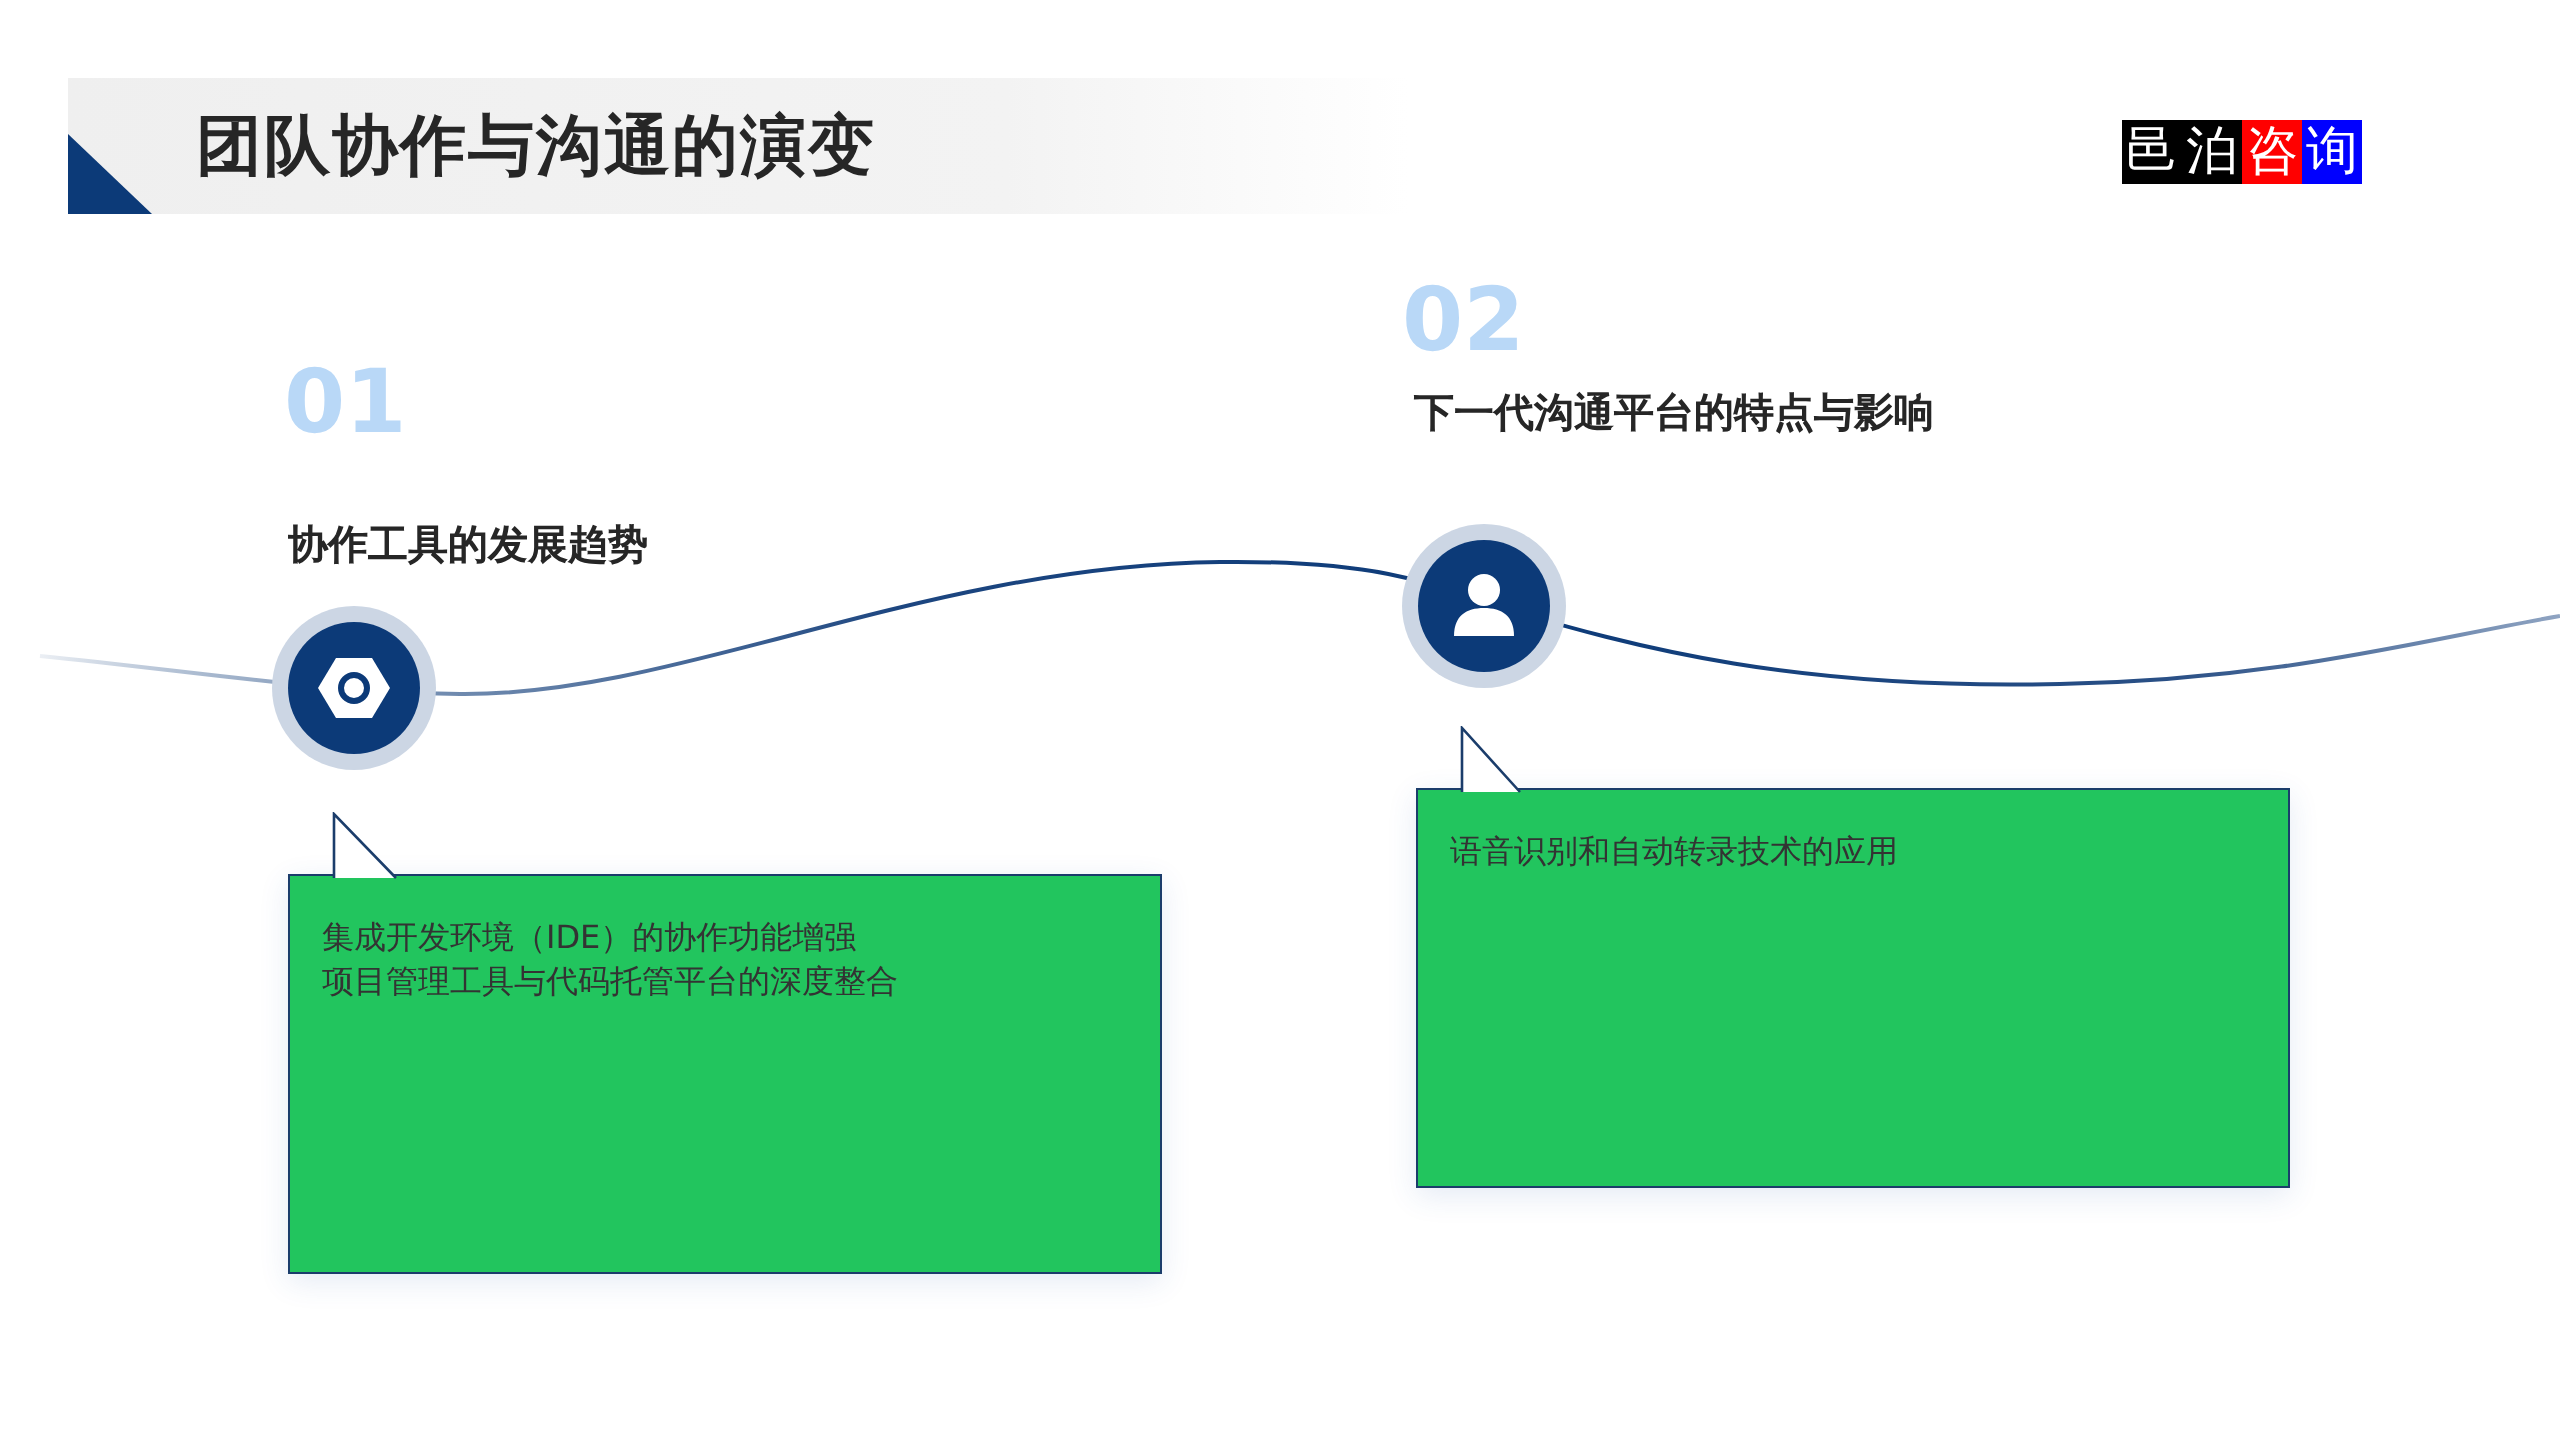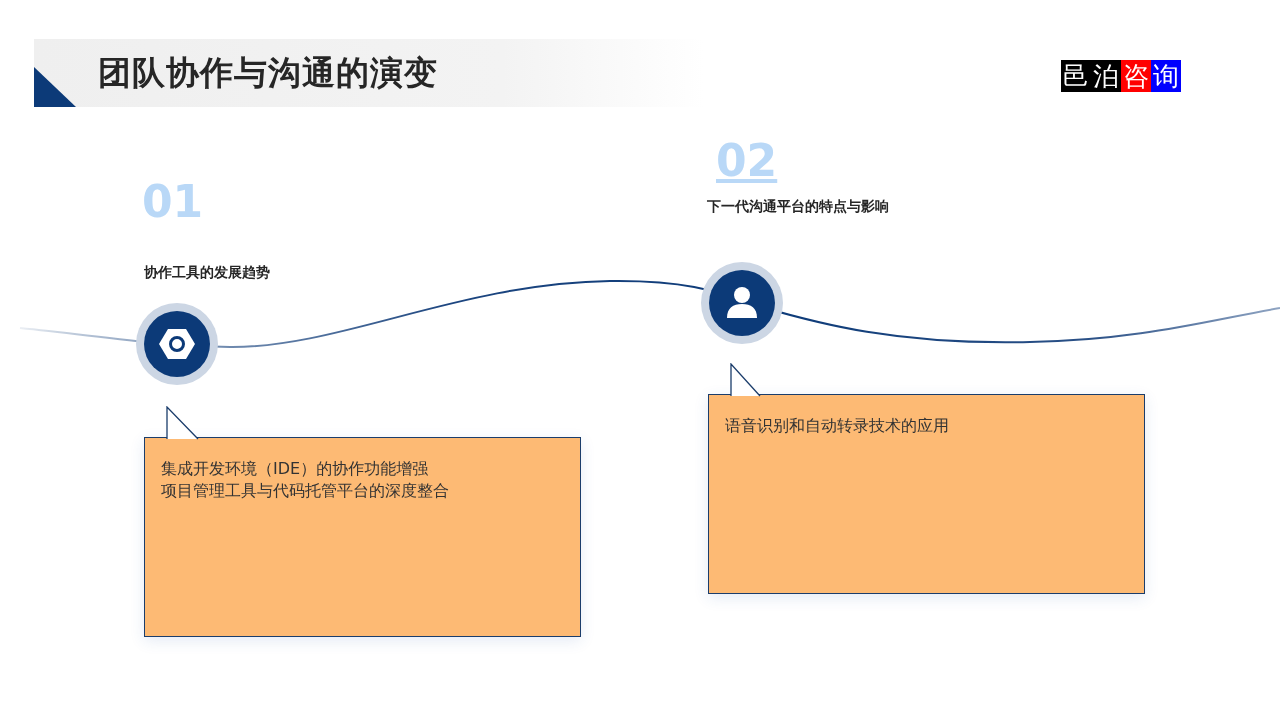--- a/index.html
+++ b/index.html
@@ -29,35 +29,35 @@
   .logo span { color: #ffffff; padding: 0 2px; }
   .logo .l1 { background: #000000; }
   .logo .l2 { background: #000000; }
   .logo .l3 { background: #ff0000; }
   .logo .l4 { background: #0000ff; }
 
   .num {
     position: absolute; font-size: 44px; font-weight: bold; color: #b9d8f7; line-height: 48px;
   }
   .sub-title {
-    position: absolute; font-size: 14px; font-weight: bold; color: #262626; line-height: 24px;
+    position: absolute; font-size: 20px; font-weight: bold; color: #262626; line-height: 24px;
   }
   .wave { position: absolute; left: 0; top: 0; }
 
   .node {
     position: absolute; width: 82px; height: 82px; border-radius: 50%;
     background: #ccd6e4; display: flex; align-items: center; justify-content: center;
   }
   .node-inner {
     width: 66px; height: 66px; border-radius: 50%; background: #0c3a78;
     display: flex; align-items: center; justify-content: center;
   }
 
   .callout {
-    position: absolute; background: #fdba74; border: 1.5px solid #1b3d6b;
+    position: absolute; background: #22c55e; border: 1.5px solid #1b3d6b;
     box-shadow: 0 4px 14px rgba(40, 90, 170, 0.12);
   }
   .callout-tail { position: absolute; }
   .callout-list {
     position: absolute; left: 16px; top: 20px; margin: 0; padding: 0; list-style: none;
     font-size: 16px; color: #333333; line-height: 22px;
   }
   .callout-list li { white-space: nowrap; }
 </style>
 </head>
@@ -104,21 +104,21 @@
   <svg class="callout-tail" width="40" height="34" style="left:21px; top:-32px;">
     <polygon points="1,1 1,33 32,33" fill="#ffffff"></polygon>
     <polyline points="1,33 1,1 32,33" fill="none" stroke="#1b3d6b" stroke-width="1.3"></polyline>
   </svg>
   <ul class="callout-list">
     <li>集成开发环境（IDE）的协作功能增强</li>
     <li>项目管理工具与代码托管平台的深度整合</li>
   </ul>
 </div>
 
-<div class="num" style="left:716px; top:137px;text-decoration:underline;">02</div>
+<div class="num" style="left:701px; top:137px;">02</div>
 <div class="sub-title" style="left:707px; top:194px;">下一代沟通平台的特点与影响</div>
 
 <div class="node" style="left:701px; top:262px;">
   <div class="node-inner">
     <svg width="36" height="38" viewBox="0 0 36 38">
       <circle cx="18" cy="11" r="8" fill="#ffffff"></circle>
       <path d="M 3 34 C 3 24, 9 20, 18 20 C 27 20, 33 24, 33 34 Z" fill="#ffffff"></path>
     </svg>
   </div>
 </div>

